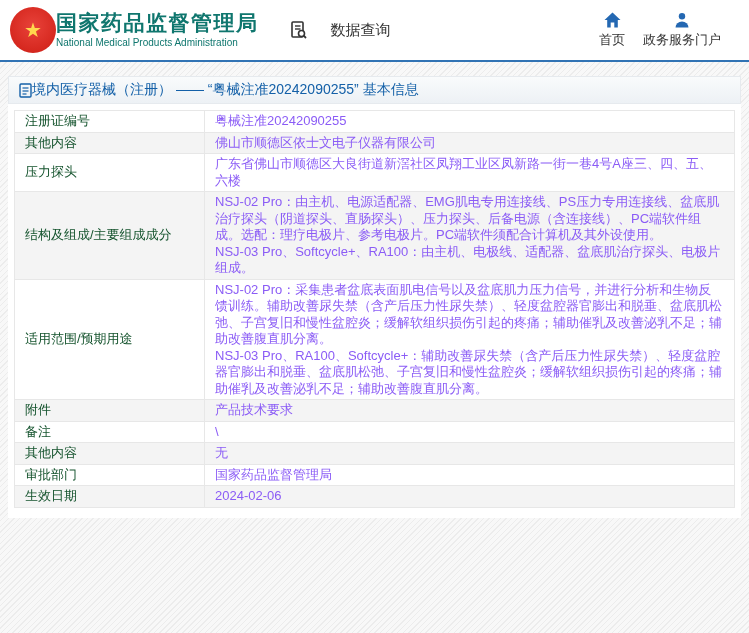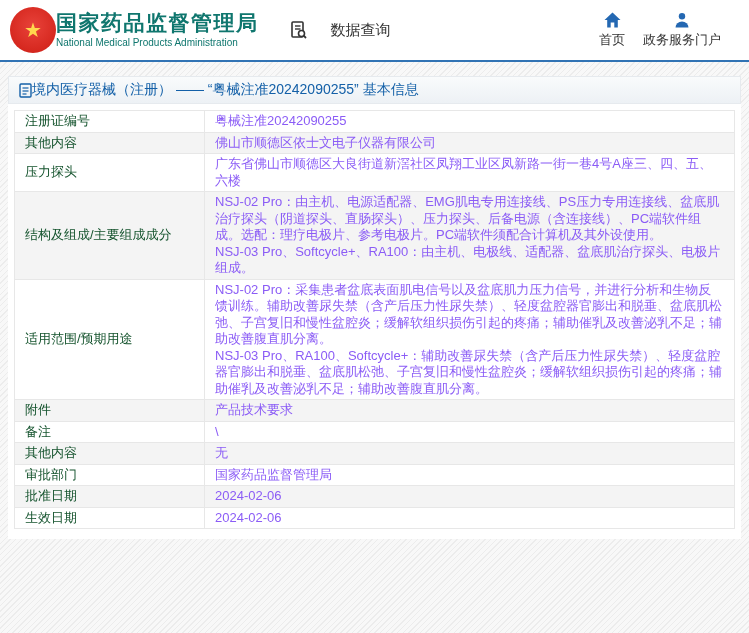--- a/index.html
+++ b/index.html
@@ -148,24 +148,20 @@
         </tr>
         <tr>
           <td class="cell-label">其他内容</td>
           <td class="cell-value">无</td>
         </tr>
         <tr>
           <td class="cell-label">审批部门</td>
           <td class="cell-value">国家药品监督管理局</td>
         </tr>
         <tr>
-          <td class="cell-label">批准日期</td>
-          <td class="cell-value">2024-02-06</td>
-        </tr>
-        <tr>
           <td class="cell-label">生效日期</td>
           <td class="cell-value">2024-02-06</td>
         </tr>
 
       </tbody>
     </table>
   </div>
 </div>
 
 </body></html>

